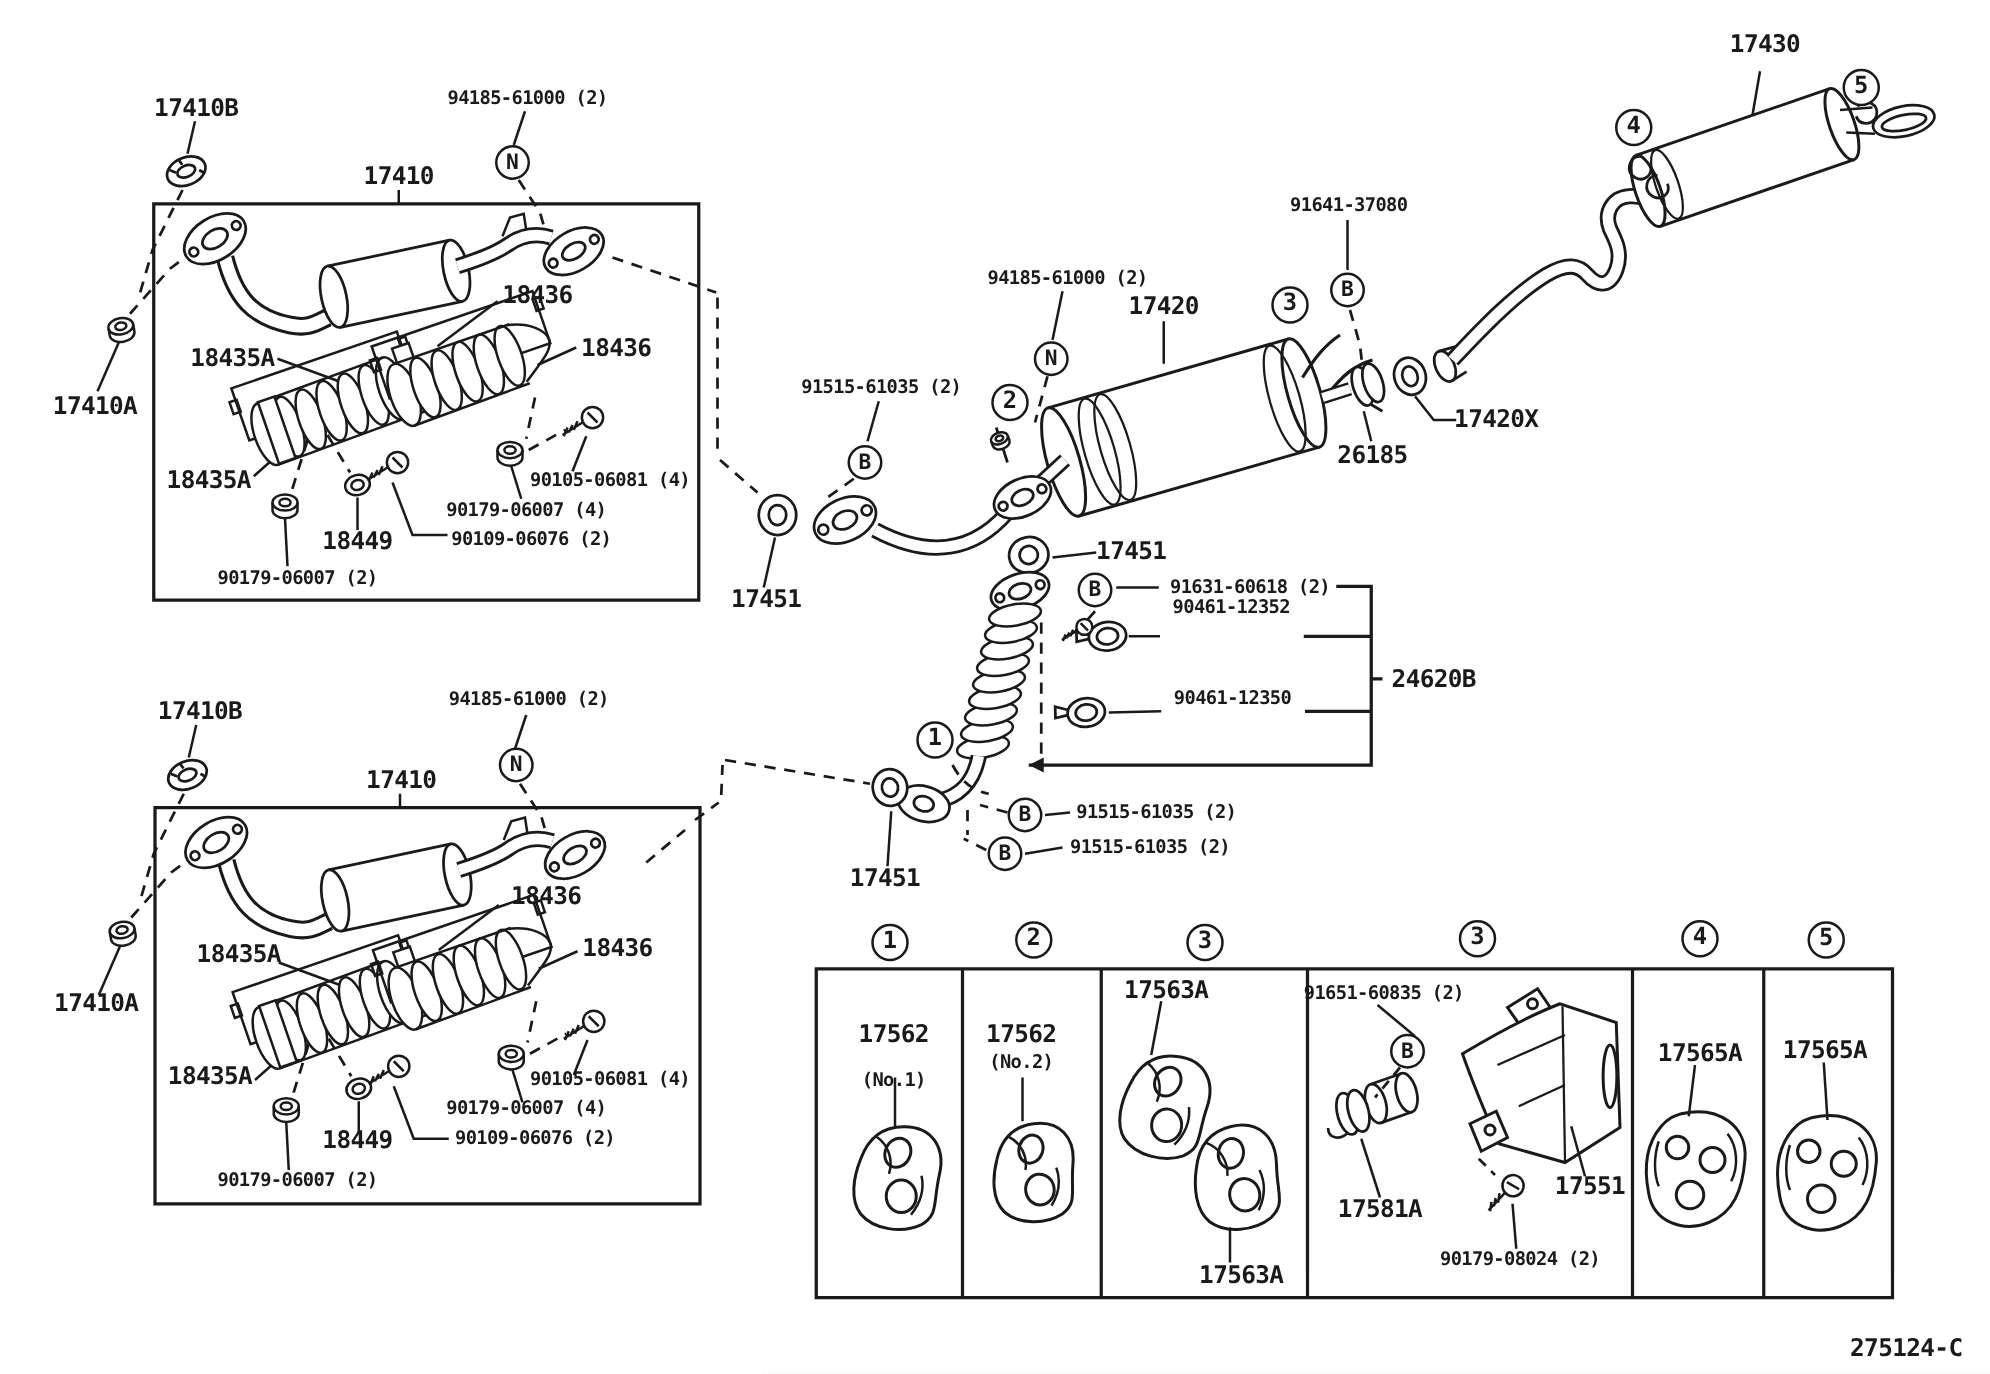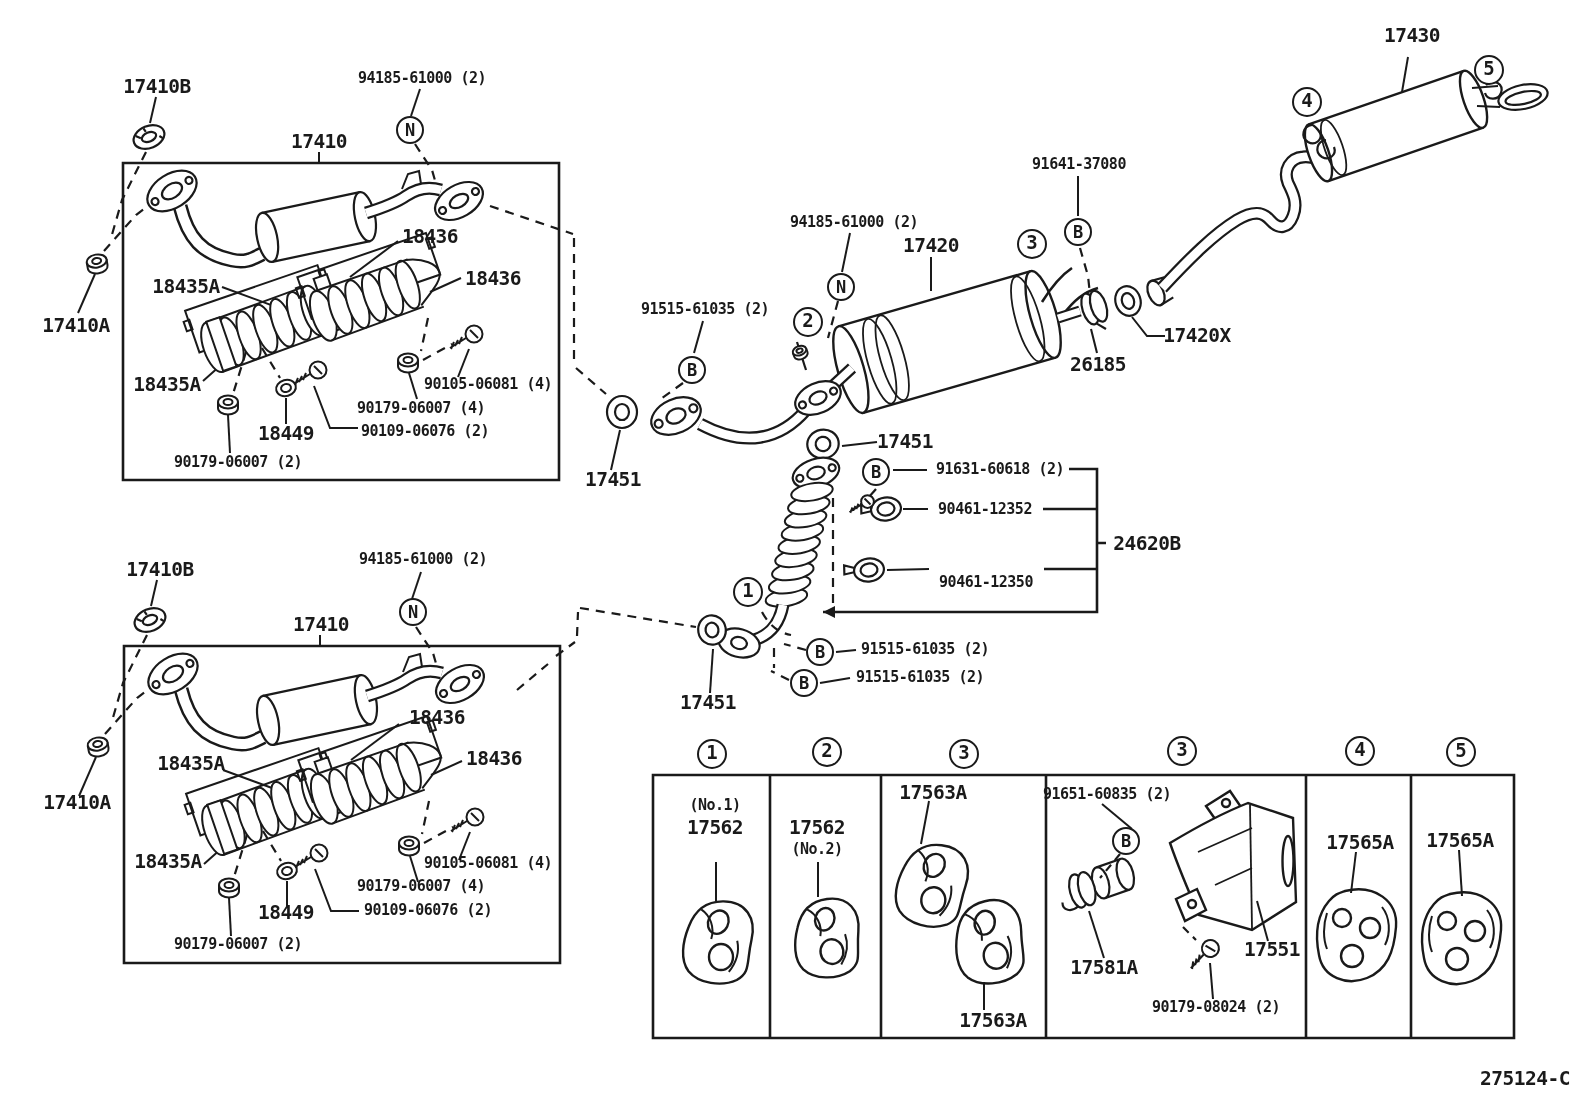--- a/index.html
+++ b/index.html
@@ -403,39 +403,39 @@
 <div class="mk mkb" style="left:692px;top:370px">B</div>
 <div class="lbl" style="left:613px;top:479px">17451</div>
 <div class="lbl" style="left:905px;top:441px">17451</div>
 <div class="lbl" style="left:1098px;top:364px">26185</div>
 <div class="lbl" style="left:1197px;top:335px">17420X</div>
 <div class="lbl" style="left:1412px;top:35px">17430</div>
 <div class="mk" style="left:1307px;top:102px">4</div>
 <div class="mk" style="left:1489px;top:70px">5</div>
 <div class="mk mkb" style="left:876px;top:472px">B</div>
 <div class="lbl sm" style="left:1000px;top:469px">91631-60618 (2)</div>
-<div class="lbl sm" style="left:985px;top:509px">90461-12352</div>
-<div class="lbl sm" style="left:986px;top:582px">90461-12350</div>
+<div class="lbl sm" style="left:985px;top:485px">90461-12352</div>
+<div class="lbl sm" style="left:986px;top:558px">90461-12350</div>
 <div class="lbl" style="left:1147px;top:543px">24620B</div>
 <div class="mk" style="left:748px;top:592px">1</div>
 <div class="mk mkb" style="left:820px;top:652px">B</div>
 <div class="lbl sm" style="left:925px;top:649px">91515-61035 (2)</div>
 <div class="mk mkb" style="left:804px;top:683px">B</div>
 <div class="lbl sm" style="left:920px;top:677px">91515-61035 (2)</div>
 <div class="lbl" style="left:708px;top:702px">17451</div>
 
 <div class="mk" style="left:712px;top:754px">1</div>
 <div class="mk" style="left:827px;top:752px">2</div>
 <div class="mk" style="left:964px;top:754px">3</div>
 <div class="mk" style="left:1182px;top:751px">3</div>
 <div class="mk" style="left:1360px;top:751px">4</div>
 <div class="mk" style="left:1461px;top:752px">5</div>
 
 <div class="lbl" style="left:715px;top:827px">17562</div>
-<div class="lbl sm" style="left:715px;top:805px">(No.1)</div>
+<div class="lbl sm" style="left:715px;top:864px">(No.1)</div>
 <div class="lbl" style="left:817px;top:827px">17562</div>
 <div class="lbl sm" style="left:817px;top:849px">(No.2)</div>
 <div class="lbl" style="left:933px;top:792px">17563A</div>
 <div class="lbl" style="left:993px;top:1020px">17563A</div>
 <div class="lbl sm" style="left:1107px;top:794px">91651-60835 (2)</div>
 <div class="mk mkb" style="left:1126px;top:841px">B</div>
 <div class="lbl" style="left:1104px;top:967px">17581A</div>
 <div class="lbl" style="left:1272px;top:949px">17551</div>
 <div class="lbl sm" style="left:1216px;top:1007px">90179-08024 (2)</div>
 <div class="lbl" style="left:1360px;top:842px">17565A</div>

